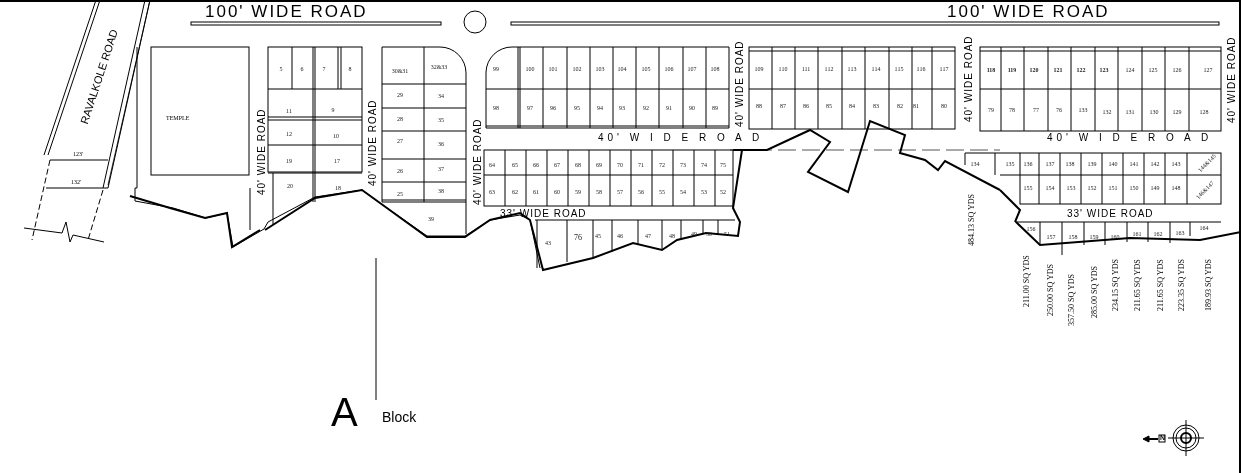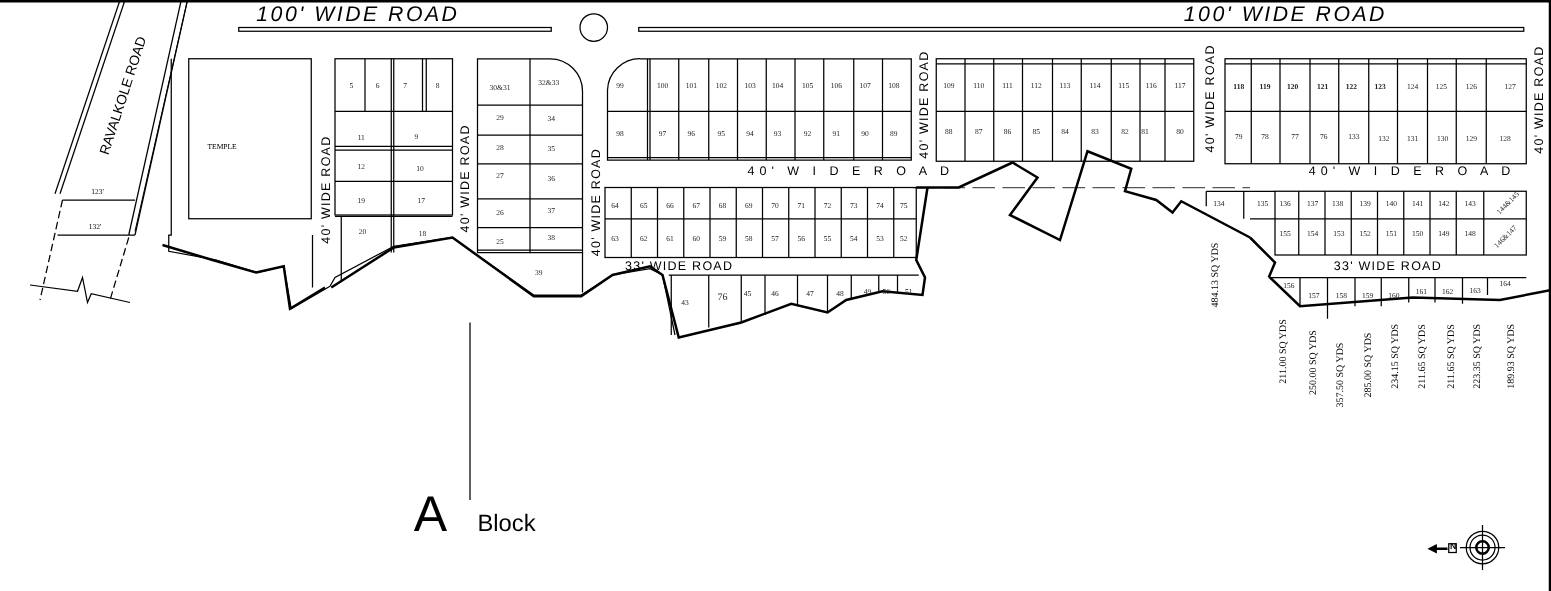--- a/index.html
+++ b/index.html
@@ -1,27 +1,27 @@
 <!DOCTYPE html>
 <html><head>
 <meta charset="utf-8">
 <style>
   html,body{margin:0;padding:0;background:#fff;}
   body{width:1241px;height:473px;position:relative;overflow:hidden;font-family:"Liberation Sans",sans-serif;color:#000;}
   .frame{position:absolute;left:0;top:0;width:1241px;height:473px;border-top:2px solid #000;border-right:2px solid #000;box-sizing:border-box;}
   svg.plan{position:absolute;left:0;top:0;}
   .t{position:absolute;white-space:nowrap;line-height:1;}
-  .road-main{font-size:17px;letter-spacing:2px;font-weight:normal;font-style:italic;}
+  .road-main{font-size:17px;letter-spacing:2px;font-weight:normal;}
   .road-v{font-size:10px;letter-spacing:1px;transform-origin:left top;transform:rotate(-90deg);}
   .road-h{font-size:10px;letter-spacing:1px;}
   .road-h2{font-size:10px;letter-spacing:4px;}
   .plot{font-family:"Liberation Serif",serif;font-size:6px;color:#222;transform:translate(-50%,-50%);}
   .area{font-family:"Liberation Serif",serif;font-size:8px;transform-origin:left top;transform:rotate(-90deg);}
   .blockA{font-size:40px;font-weight:normal;}
-  .blockLbl{font-size:19px;}
+  .blockLbl{font-size:14px;}
   .small{font-family:"Liberation Serif",serif;font-size:6px;}
 </style>
 </head>
 <body>
 
 <div class="frame"></div>
 
 <svg class="plan" width="1241" height="473">
   <g stroke="#000" fill="none" stroke-width="1">
 

